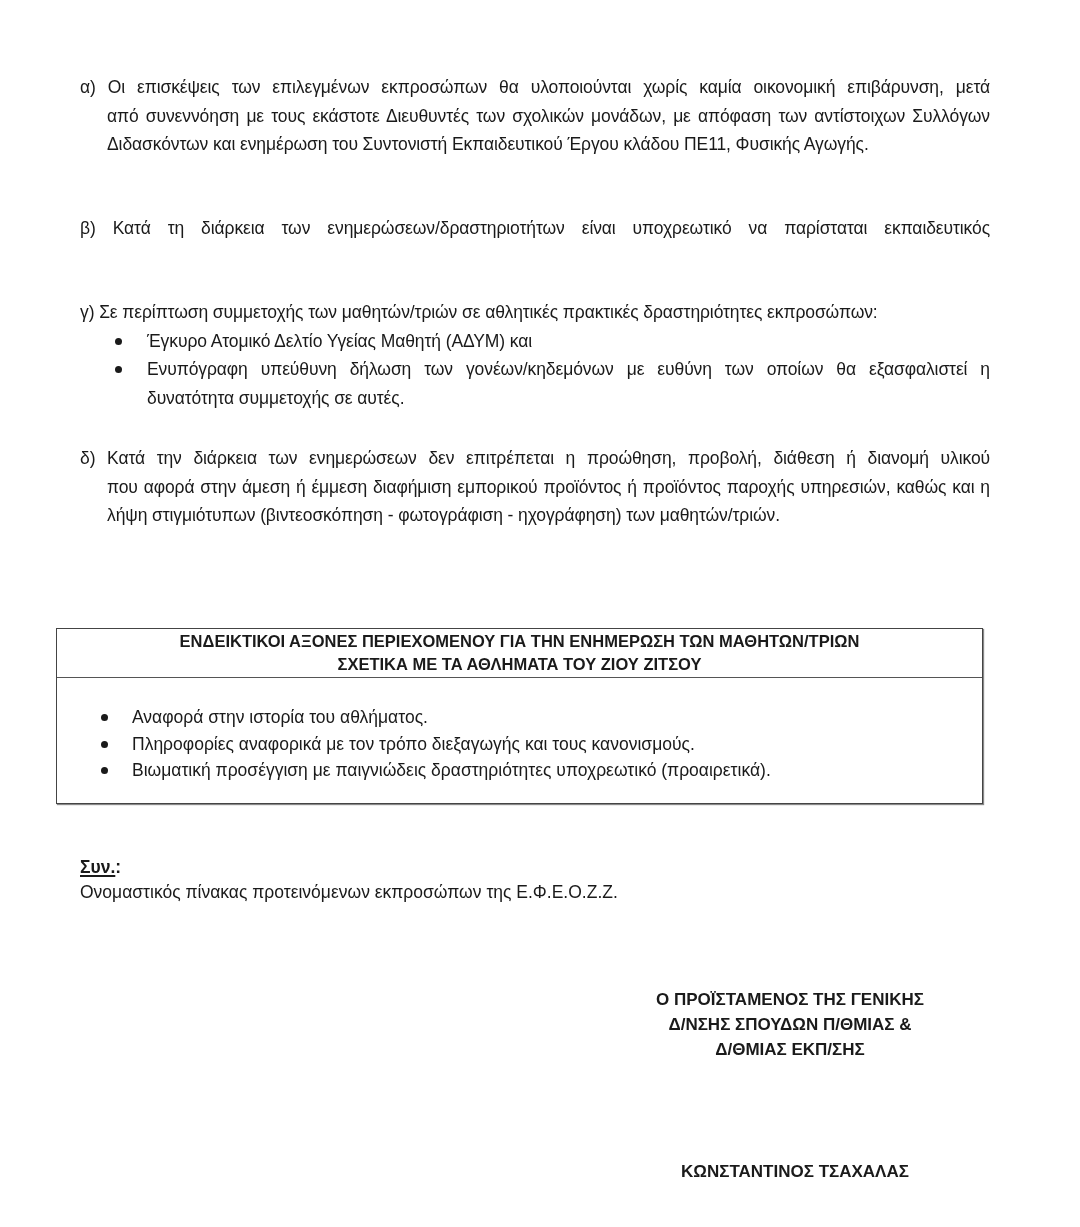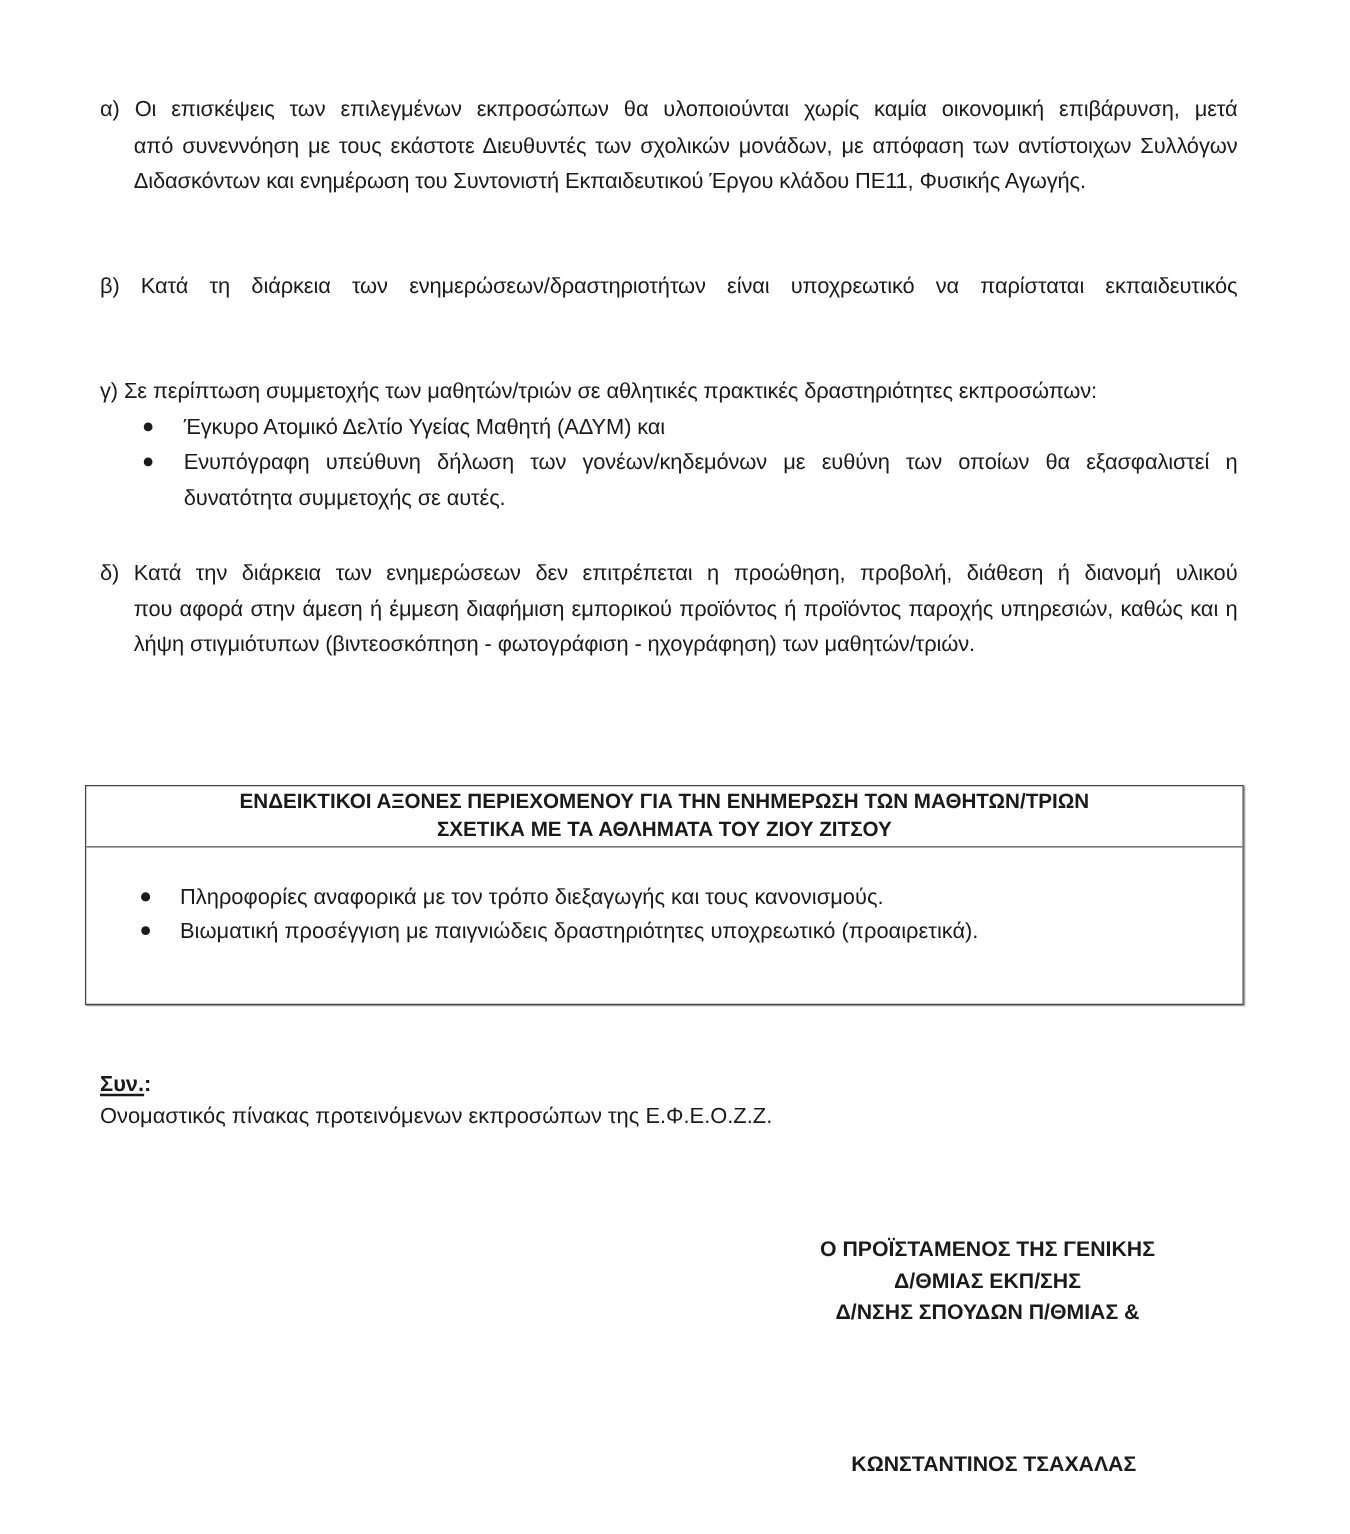--- a/index.html
+++ b/index.html
@@ -62,21 +62,21 @@
       left: 35px;
       top: 11px;
       width: 7px;
       height: 7px;
       border-radius: 50%;
       background: #1a1a1a;
     }
 
     .box {
       position: absolute;
-      left: 68px;
+      left: 56px;
       top: 628px;
       width: 927px;
       height: 176px;
       border: 1.5px solid #444;
       box-sizing: border-box;
       box-shadow: 1px 1px 1px #888;
     }
     .box-header {
       height: 49px;
       border-bottom: 1.5px solid #555;
@@ -173,39 +173,40 @@
 
   <div class="box">
     <div class="box-header">
       <div>ΕΝΔΕΙΚΤΙΚΟΙ ΑΞΟΝΕΣ ΠΕΡΙΕΧΟΜΕΝΟΥ ΓΙΑ ΤΗΝ ΕΝΗΜΕΡΩΣΗ ΤΩΝ ΜΑΘΗΤΩΝ/ΤΡΙΩΝ</div>
       <div>ΣΧΕΤΙΚΑ ΜΕ ΤΑ ΑΘΛΗΜΑΤΑ ΤΟΥ ΖΙΟΥ  ΖΙΤΣΟΥ</div>
     </div>
     <div class="box-body">
       <ul class="bullets">
         <li>
           <span class="dot"></span>
+          <span>Αναφορά στην ιστορία του αθλήματος.</span>
         </li>
         <li>
           <span class="dot"></span>
           <span>Πληροφορίες αναφορικά με τον τρόπο διεξαγωγής και τους κανονισμούς.</span>
         </li>
         <li>
           <span class="dot"></span>
           <span>Βιωματική προσέγγιση με παιγνιώδεις δραστηριότητες υποχρεωτικό (προαιρετικά).</span>
         </li>
       </ul>
     </div>
   </div>
 
   <div class="attach">
     <div class="attach-label"><u>Συν.</u><span>:</span></div>
     <div>Ονομαστικός πίνακας προτεινόμενων εκπροσώπων της Ε.Φ.Ε.Ο.Ζ.Ζ.</div>
   </div>
 
   <div class="signature-title">
     <div>Ο ΠΡΟΪΣΤΑΜΕΝΟΣ ΤΗΣ ΓΕΝΙΚΗΣ</div>
+    <div>Δ/ΝΣΗΣ ΣΠΟΥΔΩΝ Π/ΘΜΙΑΣ &amp;</div>
     <div>Δ/ΘΜΙΑΣ ΕΚΠ/ΣΗΣ</div>
-    <div>Δ/ΝΣΗΣ ΣΠΟΥΔΩΝ Π/ΘΜΙΑΣ &amp;</div>
   </div>
 
   <div class="signature-name">ΚΩΝΣΤΑΝΤΙΝΟΣ ΤΣΑΧΑΛΑΣ</div>
 
 </div>
 
 </body></html>

